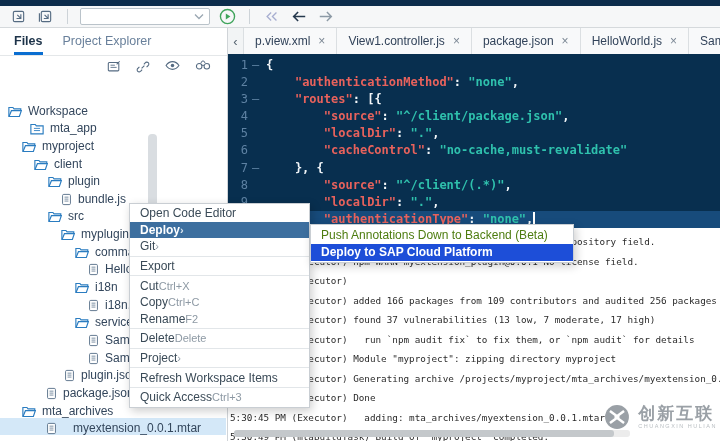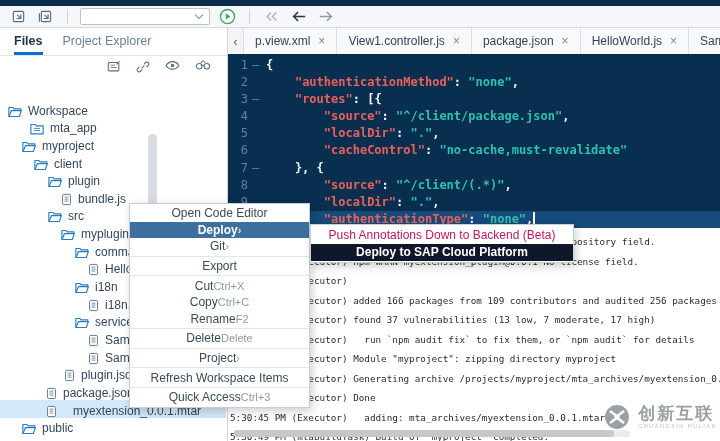--- a/index.html
+++ b/index.html
@@ -47,30 +47,30 @@
   .hscroll{position:absolute;left:6px;bottom:4px;width:396px;height:7px;background:#ececec;border-radius:3px;}
   .hthumb{width:96%;height:100%;background:#c4c8cb;border-radius:3px;}
   
   .watermark{position:absolute;right:3px;bottom:11px;display:flex;align-items:center;gap:8px;color:#9aa0a6;z-index:5;}
   .wmtxt{display:flex;flex-direction:column;line-height:1;}
   .wm-main{font-size:17px;font-weight:bold;letter-spacing:2px;}
   .wm-sub{font-size:5.5px;letter-spacing:1.5px;color:#b9bec2;margin-top:2px;}
   
   .menu{position:absolute;left:129px;top:203px;width:181px;background:#fff;border:1px solid #c9ced3;
         box-shadow:2px 3px 9px rgba(0,0,0,.2);z-index:30;padding:1px 0;box-sizing:border-box;}
-  .mitem{height:16.6px;display:flex;align-items:center;justify-content:center;padding:0 10px;color:#3a4a57;}
+  .mitem{height:16.6px;display:flex;align-items:center;justify-content:flex-start;padding:0 10px;color:#3a4a57;}
   .mitem .ms{color:#8d99a4;font-size:11px;}
   .mitem.hl{background:#3d6f9f;color:#fff;font-weight:bold;}
   .mitem.hl .ms{color:#dbe6ef;}
   .msep{height:1px;background:#e2e6e9;margin:1px 0;}
   .submenu{position:absolute;left:310px;top:224px;width:264px;background:#fff;border:1px solid #c9ced3;
            box-shadow:2px 3px 9px rgba(0,0,0,.2);z-index:31;padding:1px 0;box-sizing:border-box;}
   .submenu .mitem{height:17.5px;}
-  .mitem.disabled{color:#be185d;}
-  .mitem.hl2{background:#0f172a;color:#fff;font-weight:bold;}
+  .mitem.disabled{color:#4d7c0f;}
+  .mitem.hl2{background:#1d4ed8;color:#fff;font-weight:bold;}
   svg{display:block;}
 </style>
 </head>
 <body>
 
 <div class="topstrip"></div>
 
 <div class="toolbar">
   <div class="tbtn">
     <span>
@@ -309,20 +309,29 @@
         <span>plugin.json</span>
       </div>
       <div class="trow" style="padding-left: 46px;">
         <span class="ticon">
           <svg width="11" height="13" viewBox="0 0 14 15">
             <rect x="2" y="1" width="10" height="13" rx="1.5" fill="#fff" stroke="#5b738b" stroke-width="1.2"></rect>
             <path d="M4.5 4.5h5M4.5 7h5M4.5 9.5h5" stroke="#5b738b" stroke-width="1"></path>
           </svg>
         </span>
         <span>package.json</span>
+      </div>
+      <div class="trow" style="padding-left: 22px;">
+        <span class="ticon">
+          <svg width="14" height="12" viewBox="0 0 16 13">
+            <path d="M1 11.7V1.3h4.6l1.3 1.7h7.7v1.6" fill="none" stroke="#2a7cc0" stroke-width="1.3"></path>
+            <path d="M3.9 5h11.3l-2.2 6.7H1.2z" fill="none" stroke="#2a7cc0" stroke-width="1.3"></path>
+          </svg>
+        </span>
+        <span>mta_archives</span>
       </div>
       <div class="trow selected" style="padding-left: 46px; gap: 10px;">
         <span class="ticon">
           <svg width="11" height="13" viewBox="0 0 14 15">
             <rect x="2" y="1" width="10" height="13" rx="1.5" fill="#fff" stroke="#5b738b" stroke-width="1.2"></rect>
             <path d="M4.5 4.5h5M4.5 7h5M4.5 9.5h5" stroke="#5b738b" stroke-width="1"></path>
           </svg>
         </span>
         <span>myextension_0.0.1.mtar</span>
       </div>

